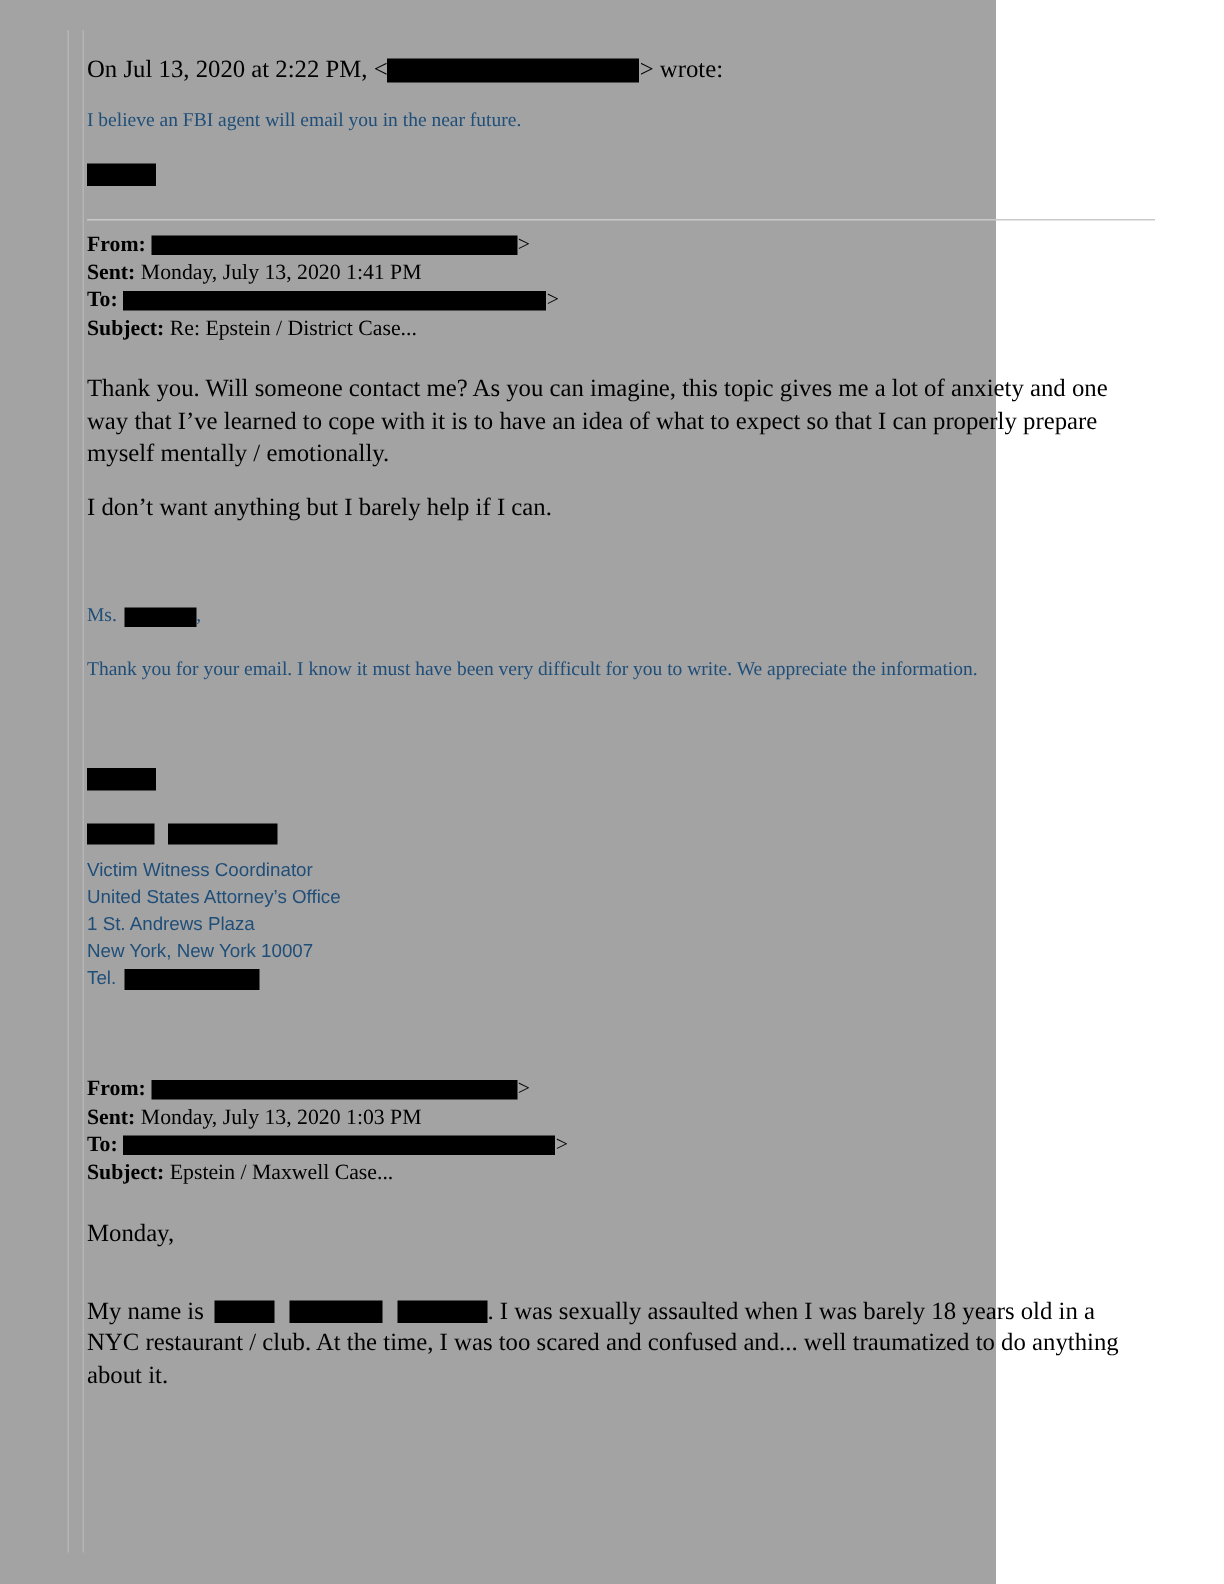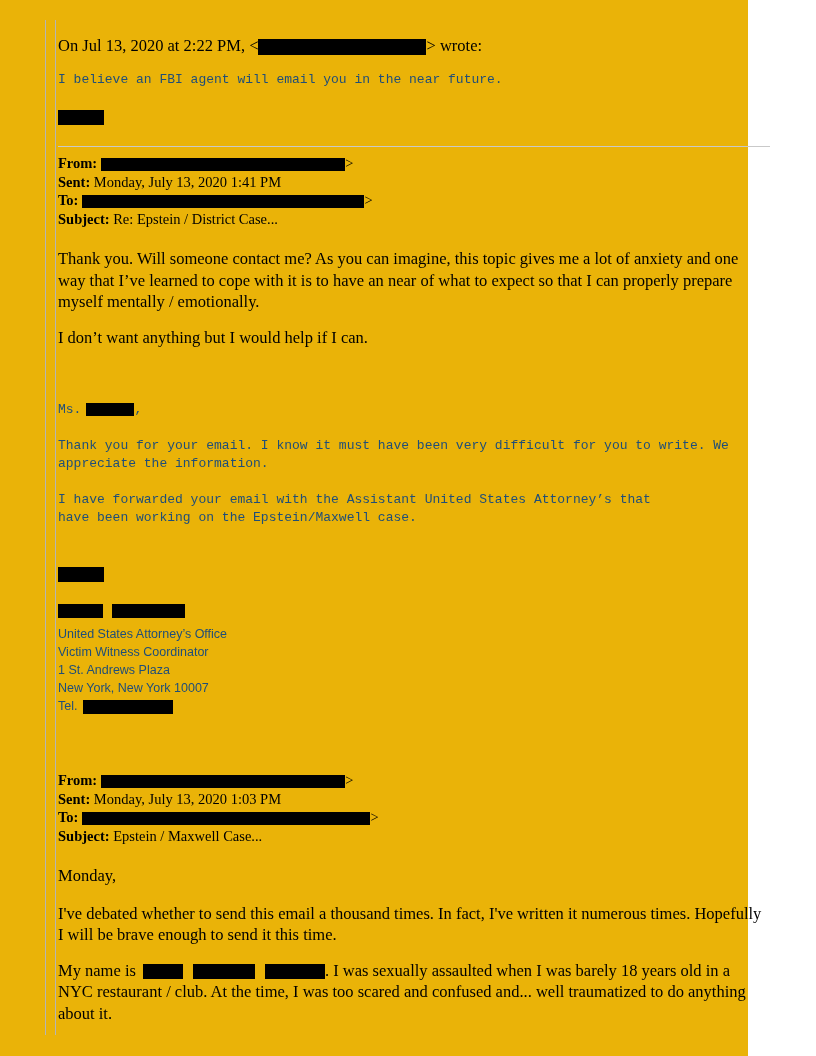--- a/index.html
+++ b/index.html
@@ -12,23 +12,23 @@
     height: 1056px;
     position: relative;
     font-family: "Liberation Serif", serif;
     color: #000000;
     overflow: hidden;
   }
   .page {
     position: absolute;
     left: 0;
     top: 0;
-    width: 748px;
+    width: 664px;
     height: 1056px;
-    background: #eab308;
+    background: #a3a3a3;
   }
   
   .quote-rule {
     position: absolute;
     width: 1px;
     background: #b5b5b5;
   }
   .rule-outer { left: 45px; top: 20px; height: 1015px; }
   .rule-inner { left: 55px; top: 20px; height: 1015px; }
 
@@ -38,21 +38,21 @@
     top: 22px;
     width: 712px;
   }
 
   .line-serif {
     font-size: 16.5px;
     line-height: 21px;
     color: #000;
   }
   .blue-sans {
-    font-family: Liberation Mono, monospace;
+    font-family: Liberation Serif, serif;
     font-size: 13px;
     line-height: 18px;
     color: #1f4e79;
   }
   .hdr {
     font-family: "Liberation Serif", serif;
     font-size: 14.5px;
     line-height: 18.5px;
     color: #000;
   }
@@ -131,62 +131,61 @@
         <b>To:</b><span class="redact" style="width:282px;margin-left:4px;"></span><span>&gt;</span>
       </div>
       <div class="hdr">
         <b>Subject:</b>
         <span>Re: Epstein / District Case...</span>
       </div>
     </div>
 
     <div style="height:20px;"></div>
 
-    <div class="para" style="width:700px;">Thank you. Will someone contact me? As you can imagine, this topic gives me a lot of anxiety and one way that I’ve learned to cope with it is to have an near of what to expect so that I can properly prepare myself mentally / emotionally.</div>
+    <div class="para" style="width:700px;">Thank you. Will someone contact me? As you can imagine, this topic gives me a lot of anxiety and one way that I’ve learned to cope with it is to have an idea of what to expect so that I can properly prepare myself mentally / emotionally.</div>
 
     <div style="height:14px;"></div>
 
-    <div class="para">I don’t want anything but I would help if I can.</div>
+    <div class="para">I don’t want anything but I barely help if I can.</div>
 
     <div style="height:38px;"></div>
 
 
     <div style="height:15px;"></div>
 
     <div class="blue-sans">
       <span>Ms.</span><span class="redact" style="width:48px;margin-left:5px;margin-right:0px;"></span><span>,</span>
     </div>
 
     <div style="height:18px;"></div>
 
     <div class="blue-sans" style="width:700px;">Thank you for your email.  I know it must have been very difficult for you to write. We appreciate the information.</div>
 
     <div style="height:18px;"></div>
 
-    <div class="blue-sans" style="width:625px;">I have forwarded your email with the Assistant United States Attorney’s that have been working on the Epstein/Maxwell case.</div>
 
     <div style="height:18px;"></div>
 
 
     <div style="height:19px;"></div>
 
     <div>
       <span class="redact" style="width:46px;height:15px;"></span>
     </div>
 
     <div style="height:19px;"></div>
 
     <div>
       <span class="redact" style="width:45px;height:14px;"></span><span class="redact" style="width:73px;height:14px;margin-left:9px;"></span>
     </div>
 
     <div style="height:6px;"></div>
 
+    <div class="sig-line">Victim Witness Coordinator</div>
     <div class="sig-line">United States Attorney’s Office</div>
-    <div class="sig-line">Victim Witness Coordinator</div>
     <div class="sig-line">1 St. Andrews Plaza</div>
     <div class="sig-line">New York, New York 10007</div>
     <div class="sig-line">
       <span>Tel.</span><span class="redact" style="width:90px;height:14px;margin-left:6px;"></span>
     </div>
 
     <div style="height:56px;"></div>
 
     <div>
       <div class="hdr">
@@ -204,21 +203,20 @@
         <span>Epstein / Maxwell Case...</span>
       </div>
     </div>
 
     <div style="height:20px;"></div>
 
     <div class="para">Monday,</div>
 
     <div style="height:16px;"></div>
 
-    <div class="para" style="width:705px;">I've debated whether to send this email a thousand times.  In fact, I've written it numerous times.  Hopefully I will be brave enough to send it this time.</div>
 
     <div style="height:14px;"></div>
 
     <div class="para" style="width:705px;">
       <span>My name is</span><span class="redact tall" style="width:40px;margin-left:7px;"></span><span class="redact tall" style="width:62px;margin-left:10px;"></span><span class="redact tall" style="width:60px;margin-left:10px;"></span><span>.  I was sexually assaulted when I was barely 18 years old in a NYC restaurant / club.  At the time, I was too scared and confused and... well traumatized to do anything about it.</span>
     </div>
 
   </div>
 </div>
 

